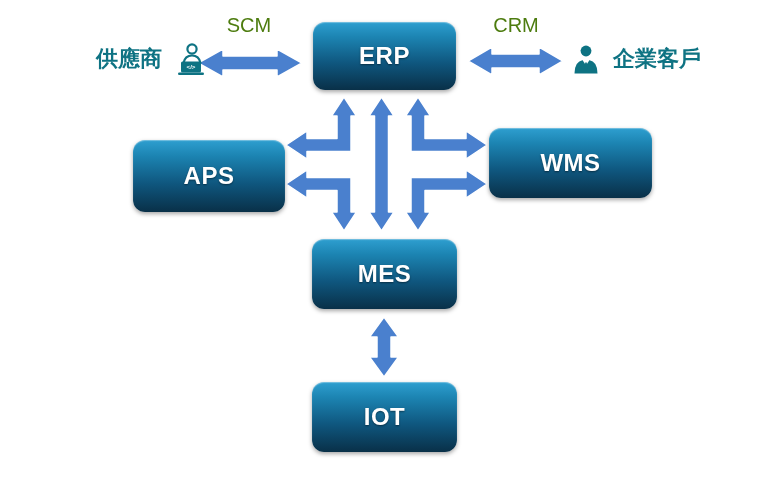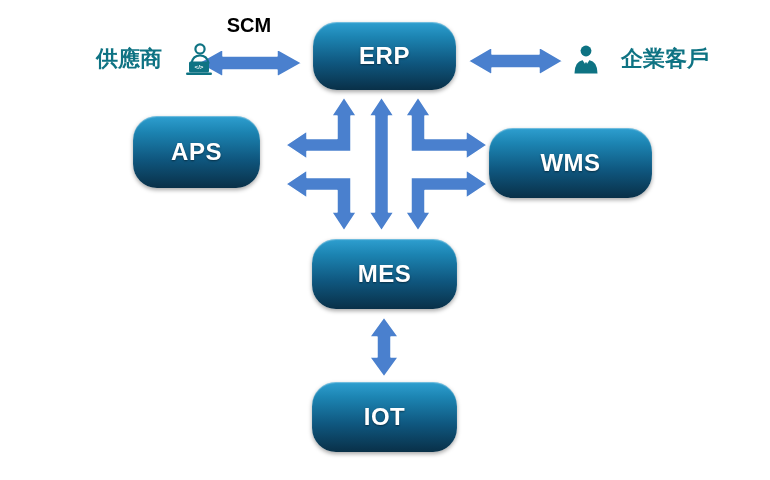--- a/index.html
+++ b/index.html
@@ -10,68 +10,68 @@
   }
   #stage {
     position: relative;
     width: 770px;
     height: 480px;
     background: #ffffff;
     overflow: hidden;
   }
   .node {
     position: absolute;
-    border-radius: 24px;
+    border-radius: 12px;
     background: linear-gradient(180deg, #2E9FD0 0%, #1C84B2 22%, #0F577F 60%, #093048 100%);
     box-shadow: 0 2px 4px rgba(0,0,0,0.35), inset 0 1px 1px rgba(255,255,255,0.35);
     display: flex;
     align-items: center;
     justify-content: center;
   }
   .node-label {
     color: #ffffff;
     font-weight: bold;
     font-size: 24px;
     letter-spacing: 0.5px;
     text-shadow: 0 1px 2px rgba(0,0,0,0.45);
   }
   #node-erp { left: 313px; top: 22px;  width: 143px; height: 68px; }
-  #node-aps { left: 133px; top: 116px; width: 127px; height: 72px; }
+  #node-aps { left: 133px; top: 140px; width: 152px; height: 72px; }
   #node-wms { left: 489px; top: 128px; width: 163px; height: 70px; }
   #node-mes { left: 312px; top: 239px; width: 145px; height: 70px; }
   #node-iot { left: 312px; top: 382px; width: 145px; height: 70px; }
 
   #arrow-layer {
     position: absolute;
     left: 0; top: 0;
     width: 770px; height: 480px;
     pointer-events: none;
   }
   .arrow {
     fill: #4A80CE;
     stroke: #ffffff;
     stroke-width: 1.5;
     stroke-linejoin: round;
   }
   .link-label {
     position: absolute;
-    font-weight: bold;
+    font-weight: normal;
     font-size: 20px;
-    color: #000000;
+    color: #4d7c0f;
     text-align: center;
     width: 70px;
   }
   #label-scm { left: 214px; top: 14px; }
   #label-crm { left: 481px; top: 14px; }
 
   .external {
     position: absolute;
     display: flex;
     align-items: center;
-    gap: 21px;
+    gap: 13px;
   }
   #external-supplier { left: 96px; top: 42px; }
   #external-customer { left: 572px; top: 44px; justify-content: space-between; }
   .external-label {
     color: #0E7383;
     font-weight: bold;
     font-size: 22px;
     white-space: nowrap;
   }
   .ext-icon { display: block; }
@@ -110,20 +110,21 @@
     <span class="node-label">WMS</span>
   </div>
   <div class="node" id="node-iot">
     <span class="node-label">IOT</span>
   </div>
   <div class="node" id="node-mes">
     <span class="node-label">MES</span>
   </div>
 
   <div class="link-label" id="label-scm">SCM</div>
+  <div class="link-label" id="label-crm">CRM</div>
 
   <div class="external" id="external-supplier">
     <span class="external-label">供應商</span>
     <svg class="ext-icon" width="32" height="34" viewBox="0 0 32 34" xmlns="http://www.w3.org/2000/svg">
       <circle cx="17" cy="7" r="4.6" fill="none" stroke="#0E7383" stroke-width="2.2"></circle>
       <path d="M8.5,21 Q10,13.5 17,13.5 Q24,13.5 25.5,21" fill="none" stroke="#0E7383" stroke-width="2.2" stroke-linecap="round"></path>
       <rect x="6" y="19.5" width="20" height="11" rx="1.5" fill="#0E7383"></rect>
       <text x="16" y="27.3" text-anchor="middle" font-family="Liberation Sans, sans-serif" font-size="6.2" font-weight="bold" fill="#ffffff">&lt;/&gt;</text>
       <rect x="3" y="30.5" width="26" height="2.6" rx="1.3" fill="#0E7383"></rect>
     </svg>

